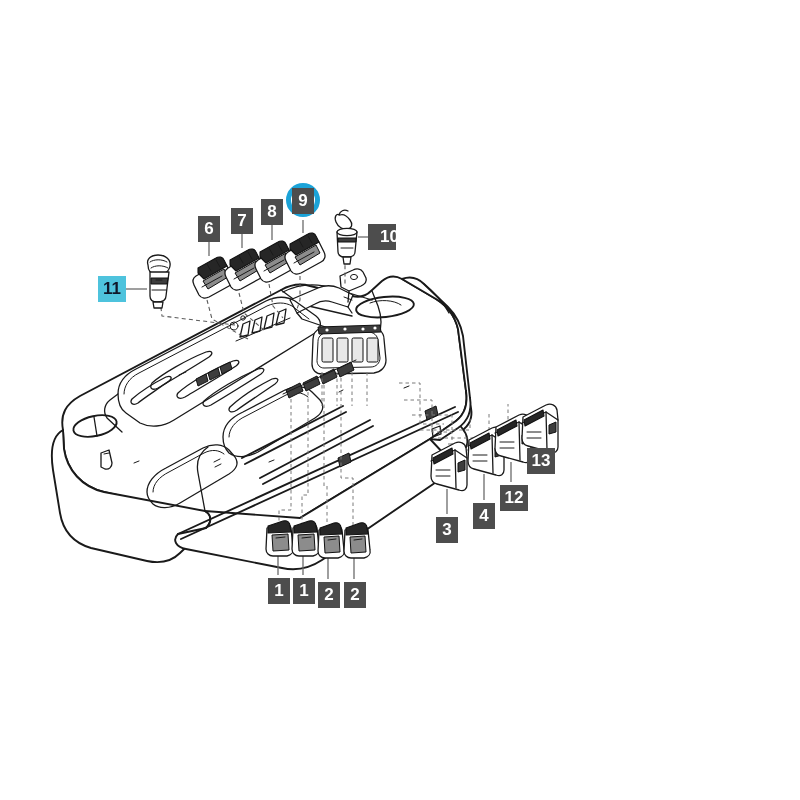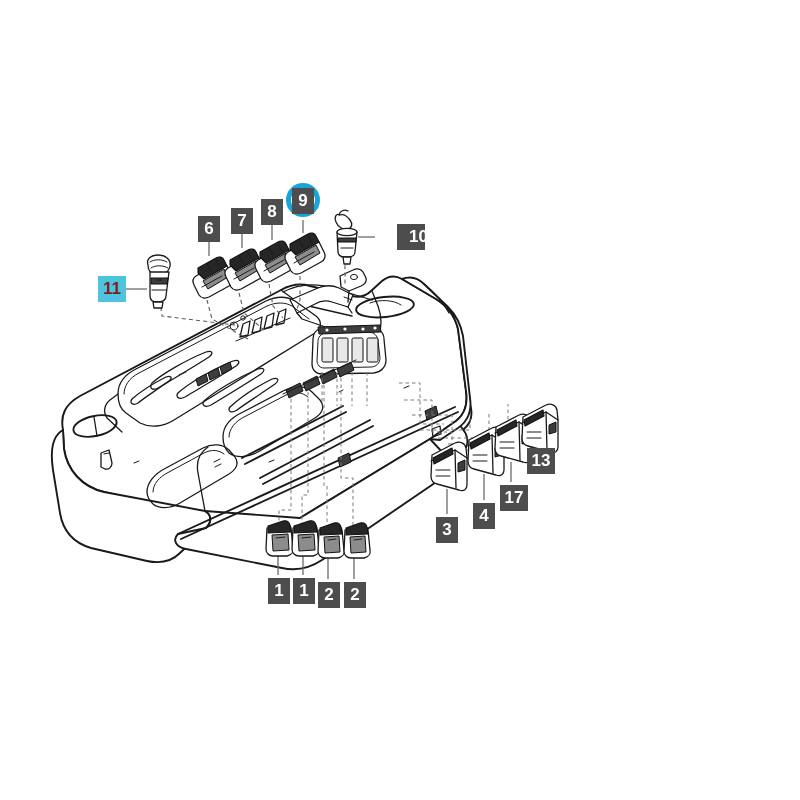--- a/index.html
+++ b/index.html
@@ -38,21 +38,21 @@
     line-height: 26px;
     text-align: center;
     letter-spacing: 0px;
     user-select: none;
   }
   .callout.wide {
     width: 28px;
   }
   .callout.highlight-box {
     background: #4ec3dd;
-    color: #7f1d1d;
+    color: #0f172a;
   }
   .ring {
     position: absolute;
     box-sizing: border-box;
     border-radius: 50%;
     border: 5px solid #1ba3d8;
     background: transparent;
     pointer-events: none;
   }
 </style>
@@ -486,24 +486,24 @@
     </g>
 
   </svg>
 
   <div class="ring" style="left:286px; top:183px; width:34px; height:34px;"></div>
 
   <div class="callout" style="left:198px; top:216px;">6</div>
   <div class="callout" style="left:231px; top:208px;">7</div>
   <div class="callout" style="left:261px; top:199px;">8</div>
   <div class="callout" style="left:292px; top:188px;">9</div>
-  <div class="callout wide" style="left:397px; top:224px;padding-left:12px;">10</div>
+  <div class="callout wide" style="left:368px; top:224px;padding-left:12px;">10</div>
   <div class="callout wide highlight-box" style="left:98px; top:276px;">11</div>
   <div class="callout" style="left:436px; top:517px;">3</div>
   <div class="callout" style="left:473px; top:503px;">4</div>
-  <div class="callout wide" style="left:500px; top:485px;">17</div>
+  <div class="callout wide" style="left:500px; top:485px;">12</div>
   <div class="callout wide" style="left:527px; top:448px;">13</div>
   <div class="callout" style="left:268px; top:578px;">1</div>
   <div class="callout" style="left:293px; top:578px;">1</div>
   <div class="callout" style="left:318px; top:582px;">2</div>
   <div class="callout" style="left:344px; top:582px;">2</div>
 
 </div>
 
 </body></html>

